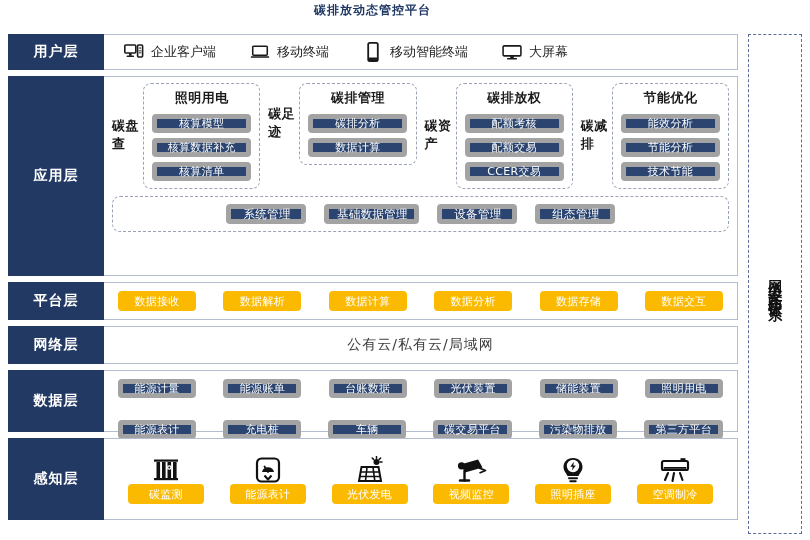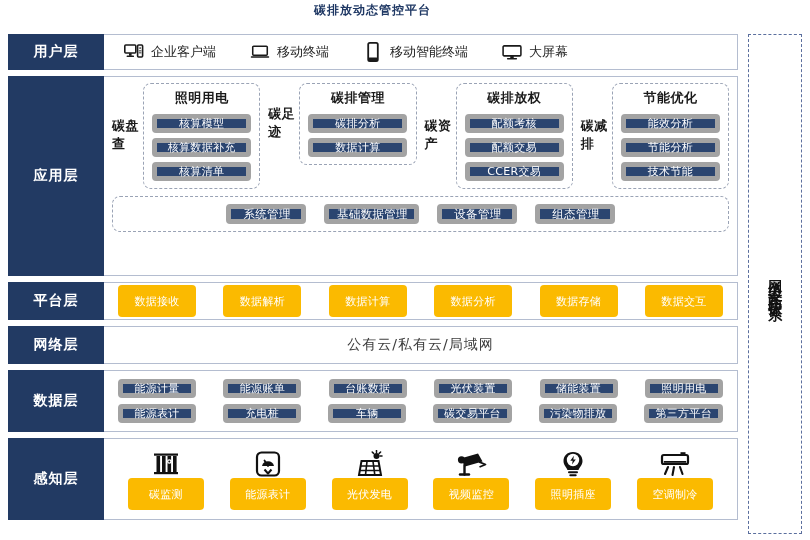--- a/index.html
+++ b/index.html
@@ -112,37 +112,37 @@
 
   
   .layer-platform{height:38px;}
   .layer-platform .layer-body{padding:0 14px;justify-content:space-between;gap:8px;}
   .pill{
     display:flex;align-items:center;justify-content:center;
     background:#FBBA00;
     color:#ffffff;
     border-radius:4px;
     font-size:11px;
-    height:32px;
+    height:20px;
     min-width:78px;
     padding:0 8px;
     white-space:nowrap;
     box-sizing:border-box;
     letter-spacing:.3px;
   }
 
   
   .layer-network{height:38px;}
   .layer-network .layer-body{justify-content:center;}
   .network-text{font-size:14px;color:#3c3c3c;letter-spacing:1px;}
 
   
   .layer-data{height:62px;}
   .layer-data .layer-body{flex-direction:column;justify-content:center;gap:6px;padding:0 14px;}
-  .data-row{display:flex;justify-content:space-between;gap:8px;width:100%;}
+  .data-row{display:flex;justify-content:space-between;gap:8px;width:100%;margin-top:16px;}
   .data-row .btn{min-width:78px;height:19px;flex:0 0 auto;}
 
   
   .layer-sense{height:82px;}
   .layer-sense .layer-body{padding:0 14px;justify-content:space-between;gap:6px;}
   .sense-item{display:flex;flex-direction:column;align-items:center;flex:1 1 0;}
   .sense-ico{height:30px;display:flex;align-items:flex-end;justify-content:center;}
   .sense-ico svg{display:block;}
   .sense-item .pill{min-width:76px;}
 

